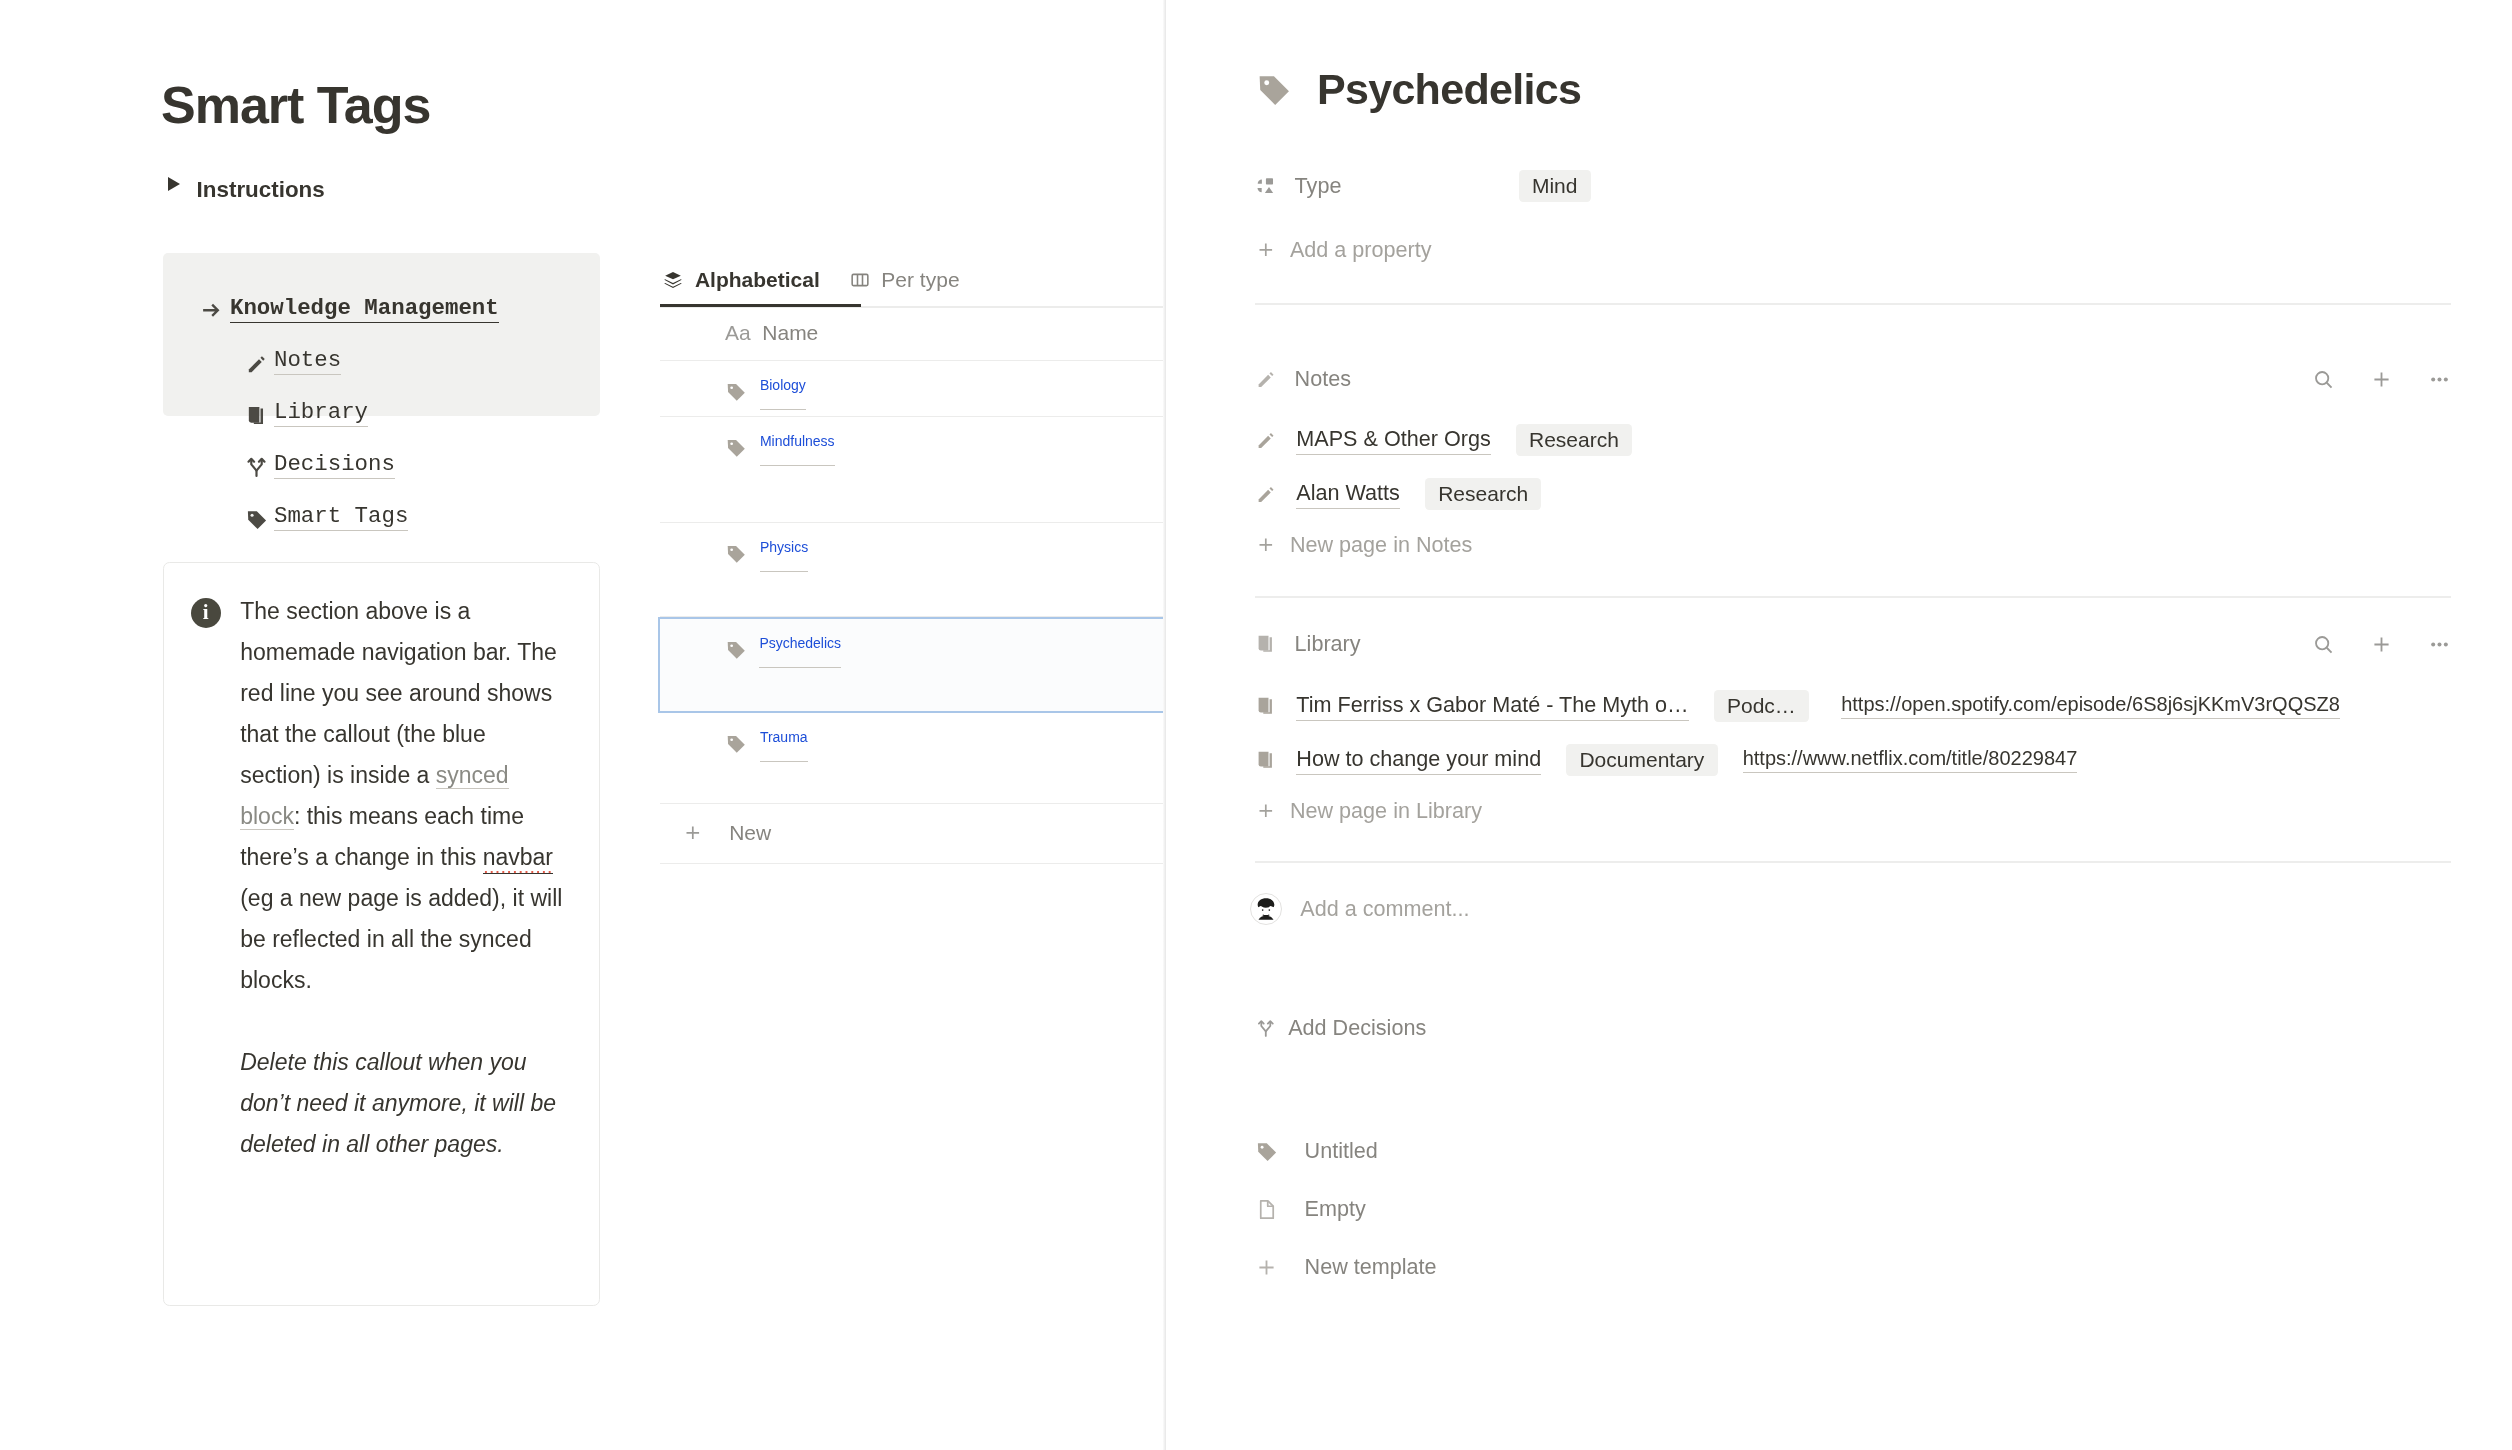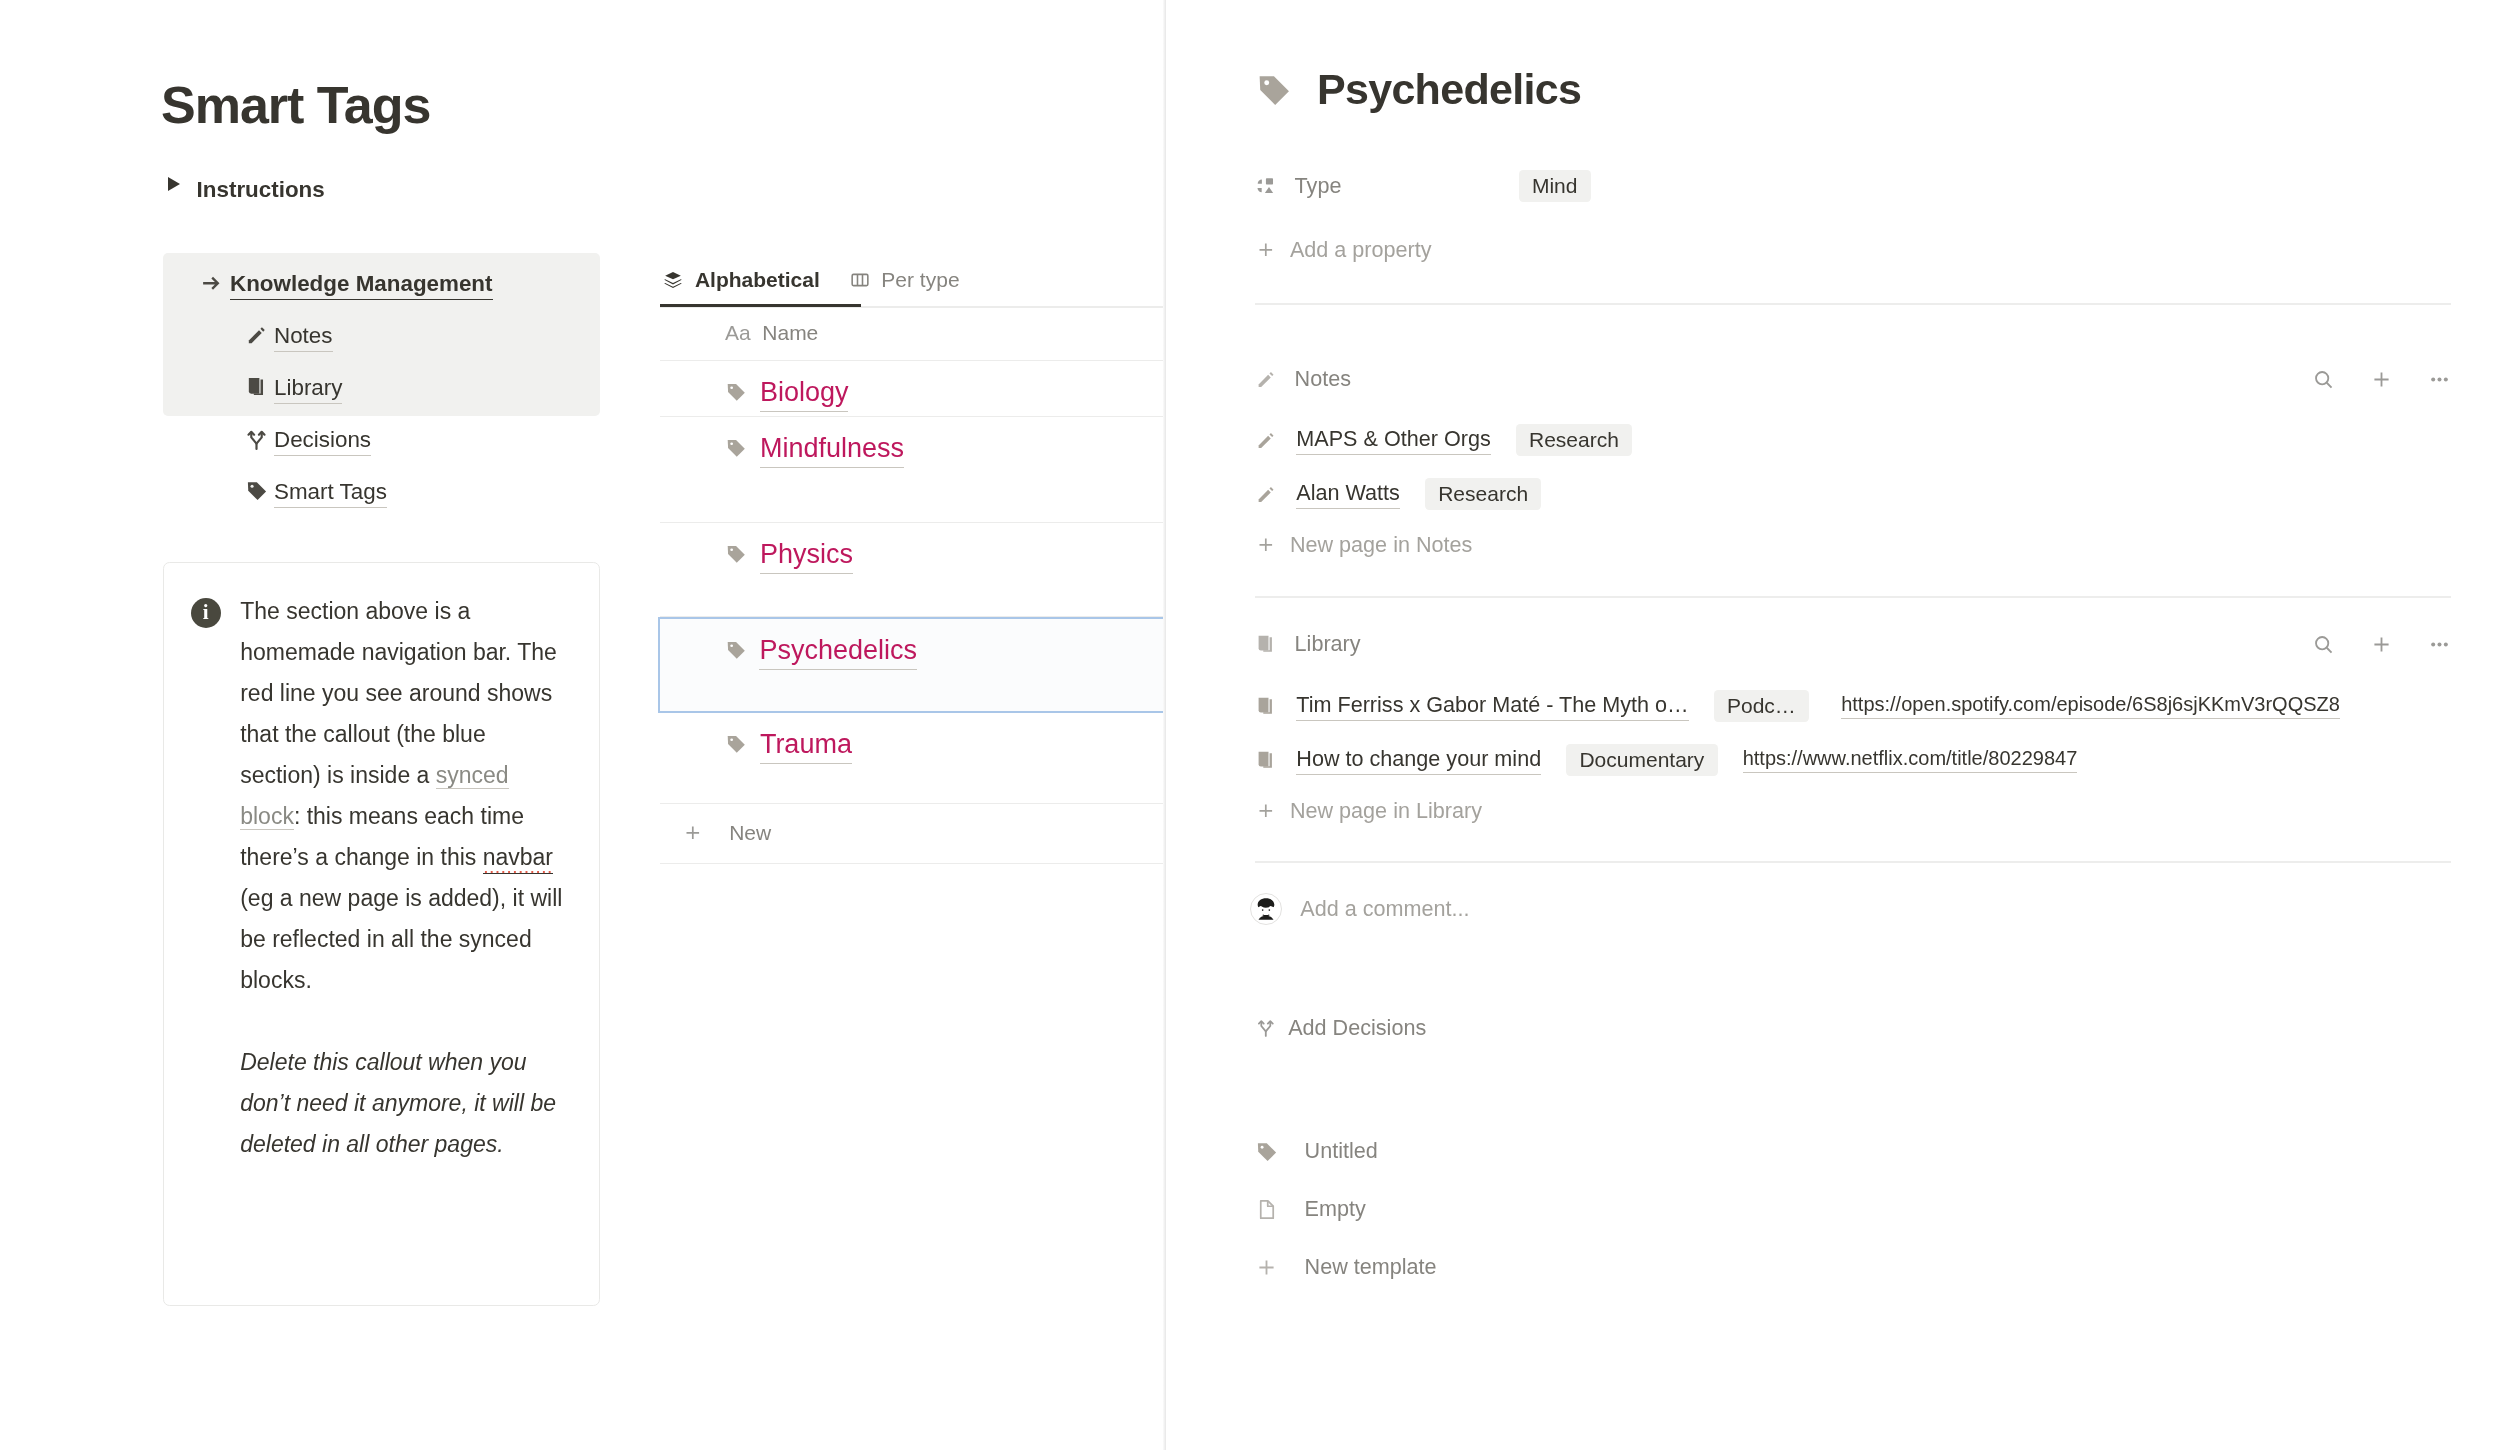--- a/index.html
+++ b/index.html
@@ -46,21 +46,21 @@
   }
   .instructions-label { font-size: 22.4px; font-weight: 700; color: #37352f; }
 
   
   .navcard {
     position: absolute; left: 163px; top: 253px;
     width: 437px; height: 163px;
     background: #f1f1ef; border-radius: 5px;
     padding: 18.3px 0 0 0;
   }
-  .nav-row { display: flex; align-items: flex-start; height: 52px; }
+  .nav-row { display: flex; align-items: flex-end; height: 52px; font-family: Liberation Mono, monospace; }
   .nav-row.lvl0 { padding-left: 32px; }
   .nav-row.lvl1 { padding-left: 76px; }
   .nav-ico {
     width: 35px; display: flex; align-items: center; justify-content: center;
     flex: 0 0 35px;
   }
   .nav-lbl {
     font-size: 22.4px; color: #37352f;
     border-bottom: 1.2px solid #c9c6bf; padding-bottom: 1.7px;
   }
@@ -117,22 +117,22 @@
   }
   .th-aa { font-size: 21px; color: #9b9a97; margin-right: 11.6px; }
   .th-name { font-size: 21px; color: #86847f; }
   .trow {
     display: flex; align-items: flex-start; padding-left: 65px;
     border-bottom: 1.7px solid #ececeb;
     padding-top: 16.6px;
   }
   .trow .tag-ico { margin-right: 13.3px; margin-top: 3.3px; }
   .trow .cell {
-    font-size: 27px; color: #be185d;
-    border-bottom: 1.2px solid #c9c6bf; padding-bottom: 3px;
+    font-size: 14px; color: #1d4ed8;
+    border-bottom: 1.2px solid #c9c6bf; padding-bottom: 16px;
   }
   .trow.selected {
     background: #fbfcfd;
     border-top: 2.5px solid #a9c6e8; border-bottom: 2.5px solid #a9c6e8;
     border-left: 2.5px solid #a9c6e8; border-right: 2.5px solid #a9c6e8;
     margin-left: -2.5px;
   }
   .newrow {
     display: flex; align-items: center; gap: 26px;
     padding-left: 21.6px; height: 60px;

